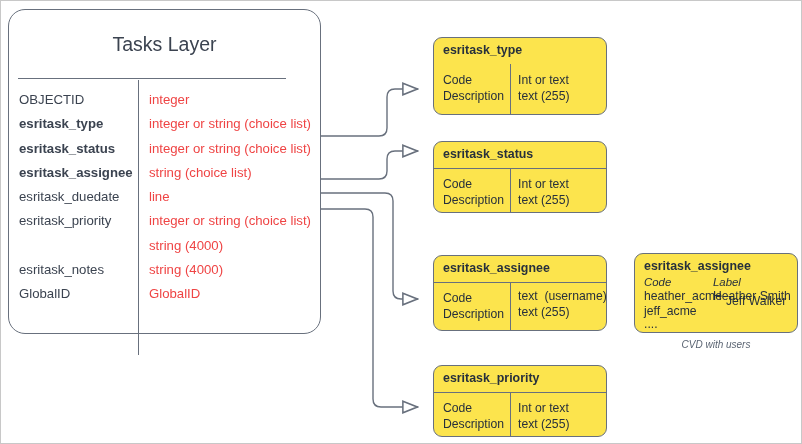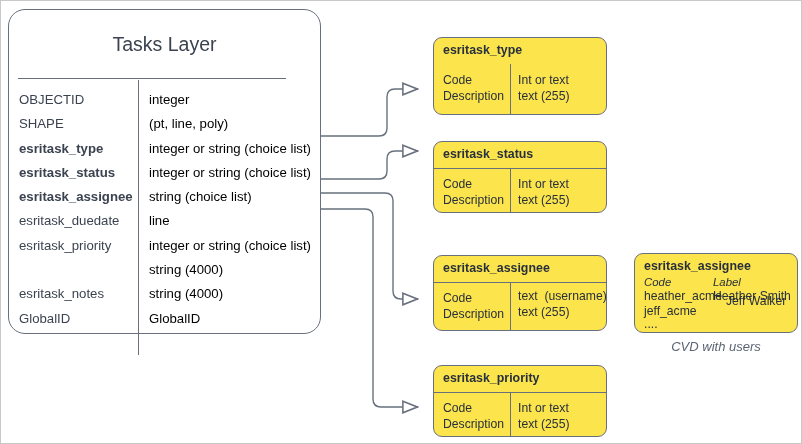--- a/index.html
+++ b/index.html
@@ -87,21 +87,21 @@
     line-height: 24.3px;
     color: #3b4350;
   }
   .field-name.bold { font-weight: bold; }
   .field-type {
     position: absolute;
     left: 140px;
     top: 0;
     font-size: 13.2px;
     line-height: 24.3px;
-    color: #000000;
+    color: #ef4444;
     white-space: nowrap;
   }
 
   
   .ybox {
     position: absolute;
     box-sizing: border-box;
     background: #fce44d;
     border: 1.4px solid #68707d;
     border-radius: 9px;
@@ -162,21 +162,21 @@
   }
   .note-row.ital { font-style: italic; font-size: 11.4px; }
   .note-c1 { left: 9px; }
   .note-c2 { left: 78px; }
   .caption {
     position: absolute;
     left: 633px;
     top: 338px;
     width: 164px;
     text-align: center;
-    font-size: 13px;
+    font-size: 10px;
     font-style: italic;
     color: #5a6472;
     white-space: nowrap;
   }
 </style>
 </head>
 <body>
 
 <div id="canvas">
 
@@ -198,24 +198,20 @@
 
   <div class="entity" id="tasks-layer">
     <div class="entity-title">Tasks Layer</div>
     <div class="title-rule"></div>
     <div class="col-rule"></div>
 
     <div class="field-list">
       <div class="field-row">
         <span class="field-name">OBJECTID</span>
         <span class="field-type">integer</span>
-      </div>
-      <div class="field-row">
-        <span class="field-name">SHAPE</span>
-        <span class="field-type">(pt, line, poly)</span>
       </div>
       <div class="field-row">
         <span class="field-name bold">esritask_type</span>
         <span class="field-type">integer or string (choice list)</span>
       </div>
       <div class="field-row">
         <span class="field-name bold">esritask_status</span>
         <span class="field-type">integer or string (choice list)</span>
       </div>
       <div class="field-row">

